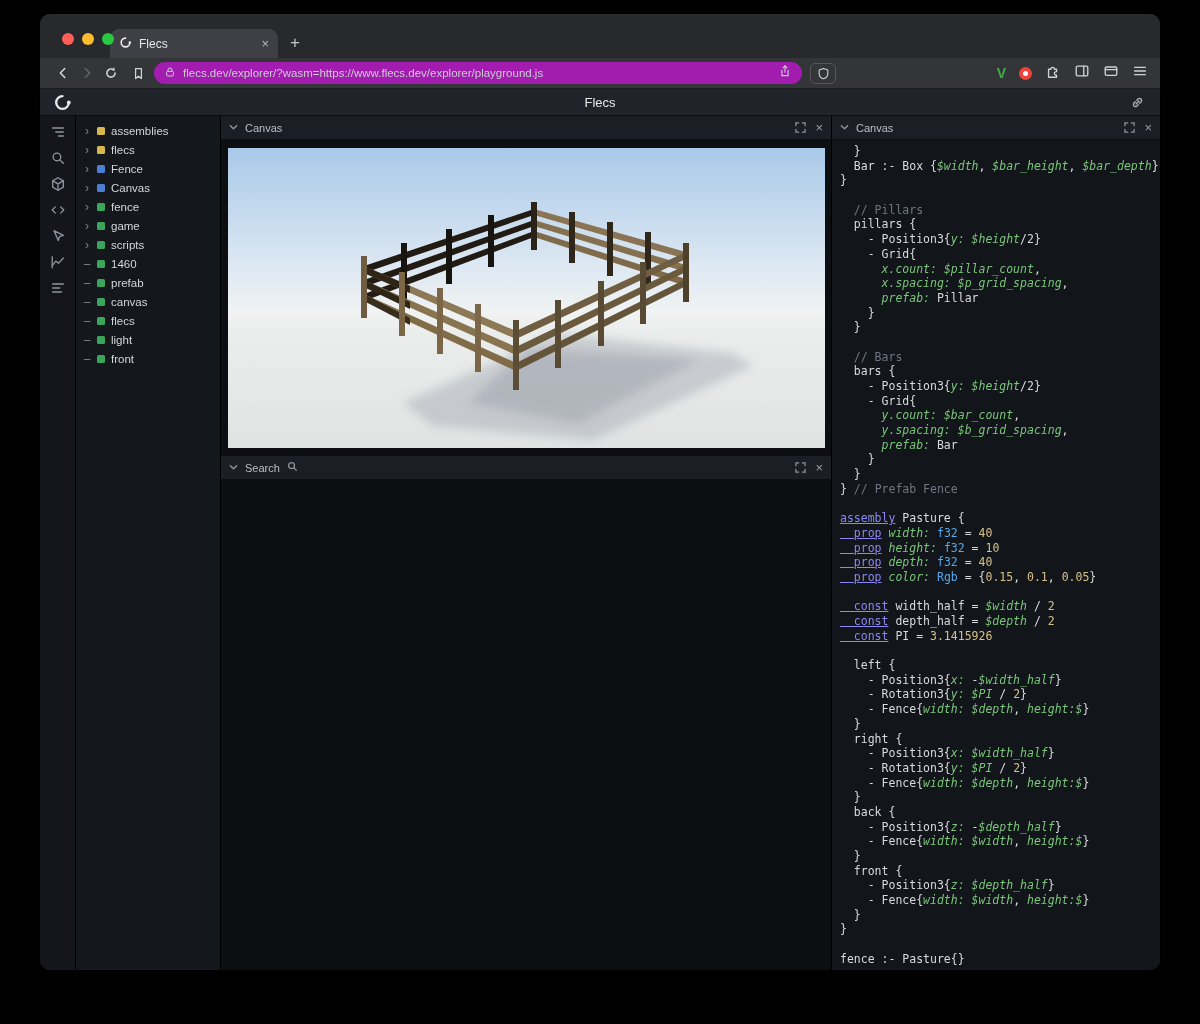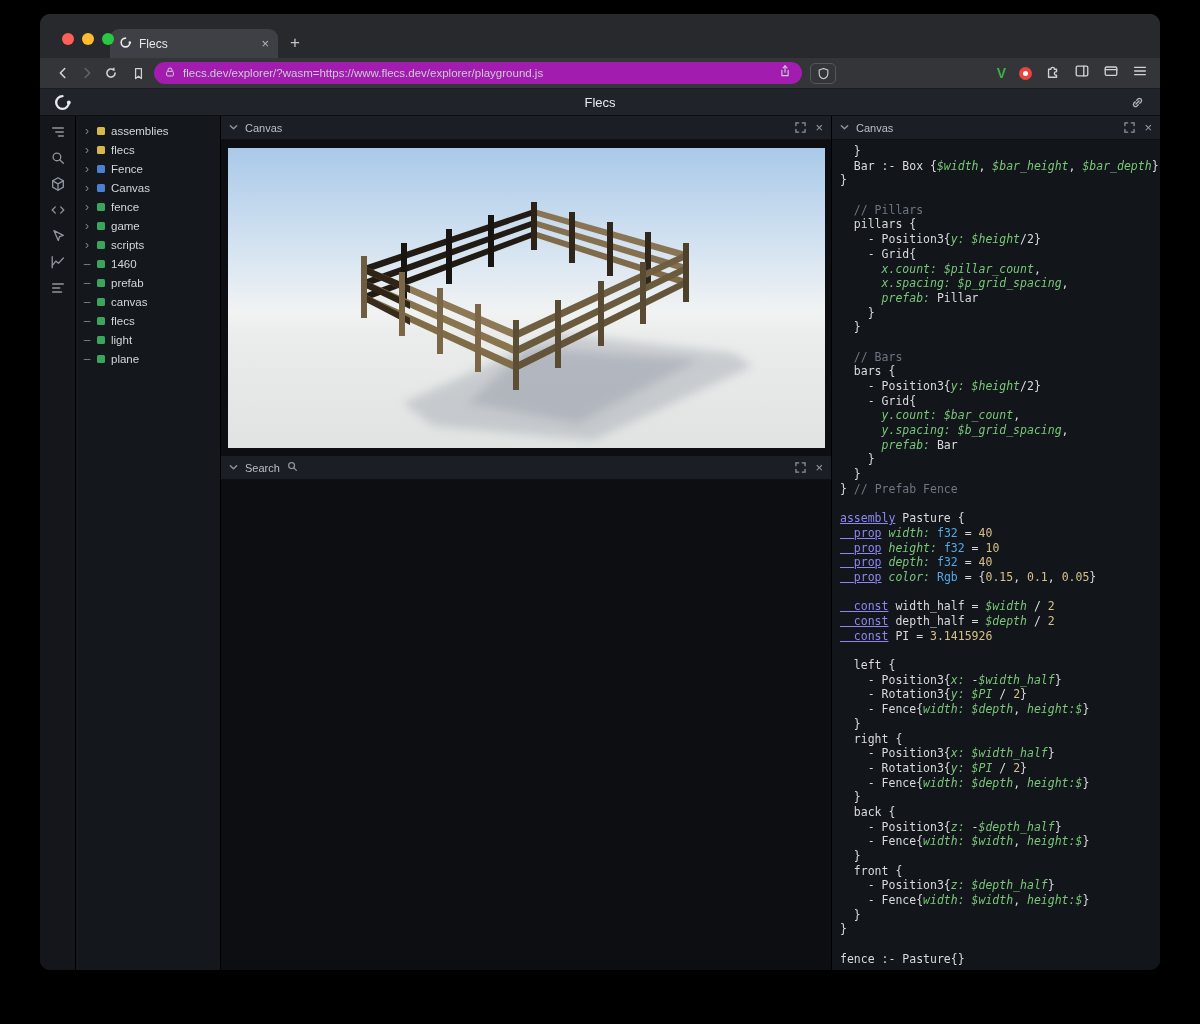--- a/index.html
+++ b/index.html
@@ -285,21 +285,21 @@
           <span>flecs</span>
         </div>
         <div class="tree-row">
           <span class="tw">‒</span>
           <span class="sq" style="background: var(--square_green);"></span>
           <span>light</span>
         </div>
         <div class="tree-row">
           <span class="tw">‒</span>
           <span class="sq" style="background: var(--square_green);"></span>
-          <span>plane</span>
+          <span>front</span>
         </div>
       </div>
 
     <div class="center">
       <div class="panel-header">
         <span class="ph-chev">
           <svg width="9" height="9" viewBox="0 0 10 10">
               <polyline points="1.5,3 5,6.5 8.5,3"></polyline>
             </svg>
         </span>

